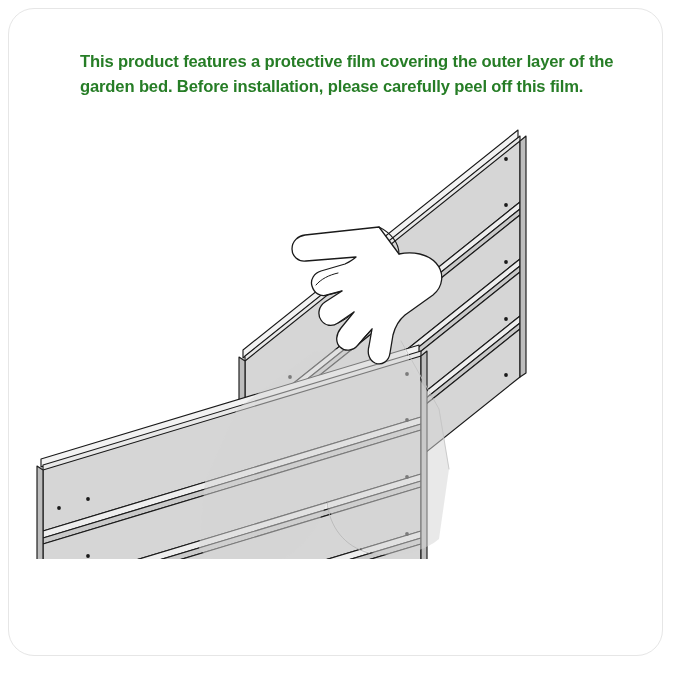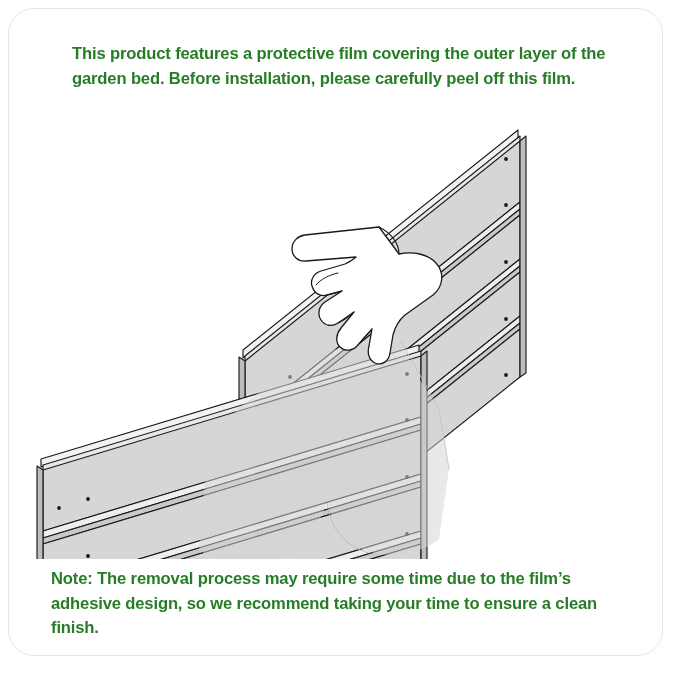--- a/index.html
+++ b/index.html
@@ -26,21 +26,21 @@
     box-sizing: border-box;
     overflow: hidden;
   }
   .instruction-text {
     position: absolute;
     color: #267d26;
     font-weight: bold;
     font-size: 16.6px;
     line-height: 24.5px;
     letter-spacing: -0.15px;
-    margin: 0;
+    margin: 8px;
     white-space: pre-line;
   }
   #top-instruction {
     left: 63px;
     top: 33px;
     width: 560px;
   }
   #bottom-note {
     left: 42px;
     top: 558px;
@@ -212,15 +212,14 @@
           <path d="M 333,182 C 327,184 322,185 318,186" fill="none" stroke="#1a1a1a" stroke-width="1"></path>
           <path d="M 307,176 C 312,170 320,166 329,164" fill="none" stroke="#1a1a1a" stroke-width="1"></path>
 
           <path d="M 370,118 C 382,124 390,134 390,145" fill="none" stroke="#1a1a1a" stroke-width="1.1"></path>
         </g>
 
       </g>
     </svg>
   </div>
 
-  <p class="instruction-text" id="bottom-note">Note: The removal process may require some time due to the film’s adhesive design, so we recommend taking your time to ensure a clean finish.</p>
 
 </div>
 
 </body></html>

